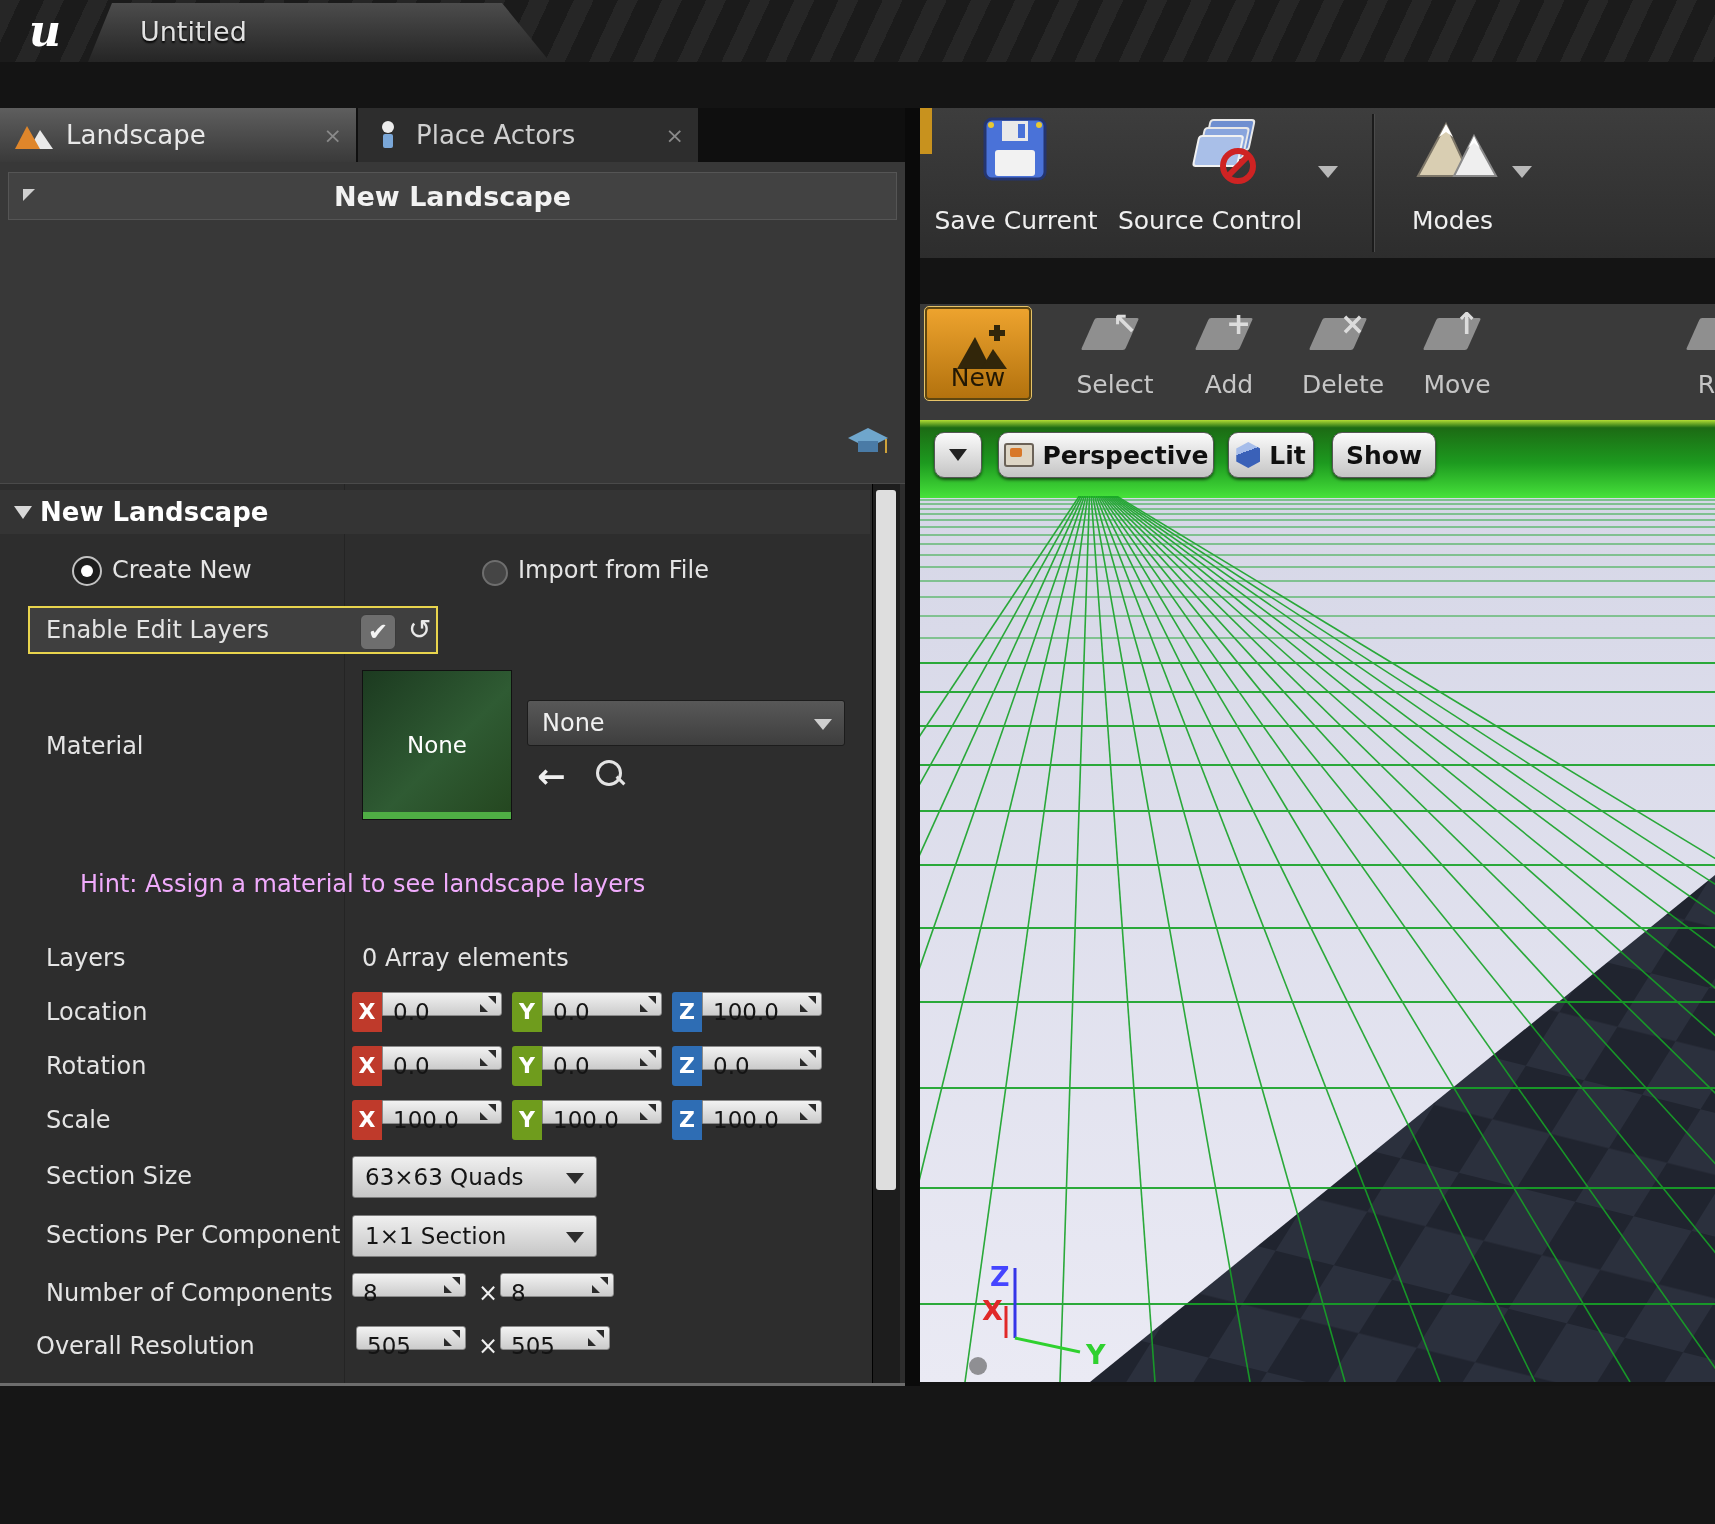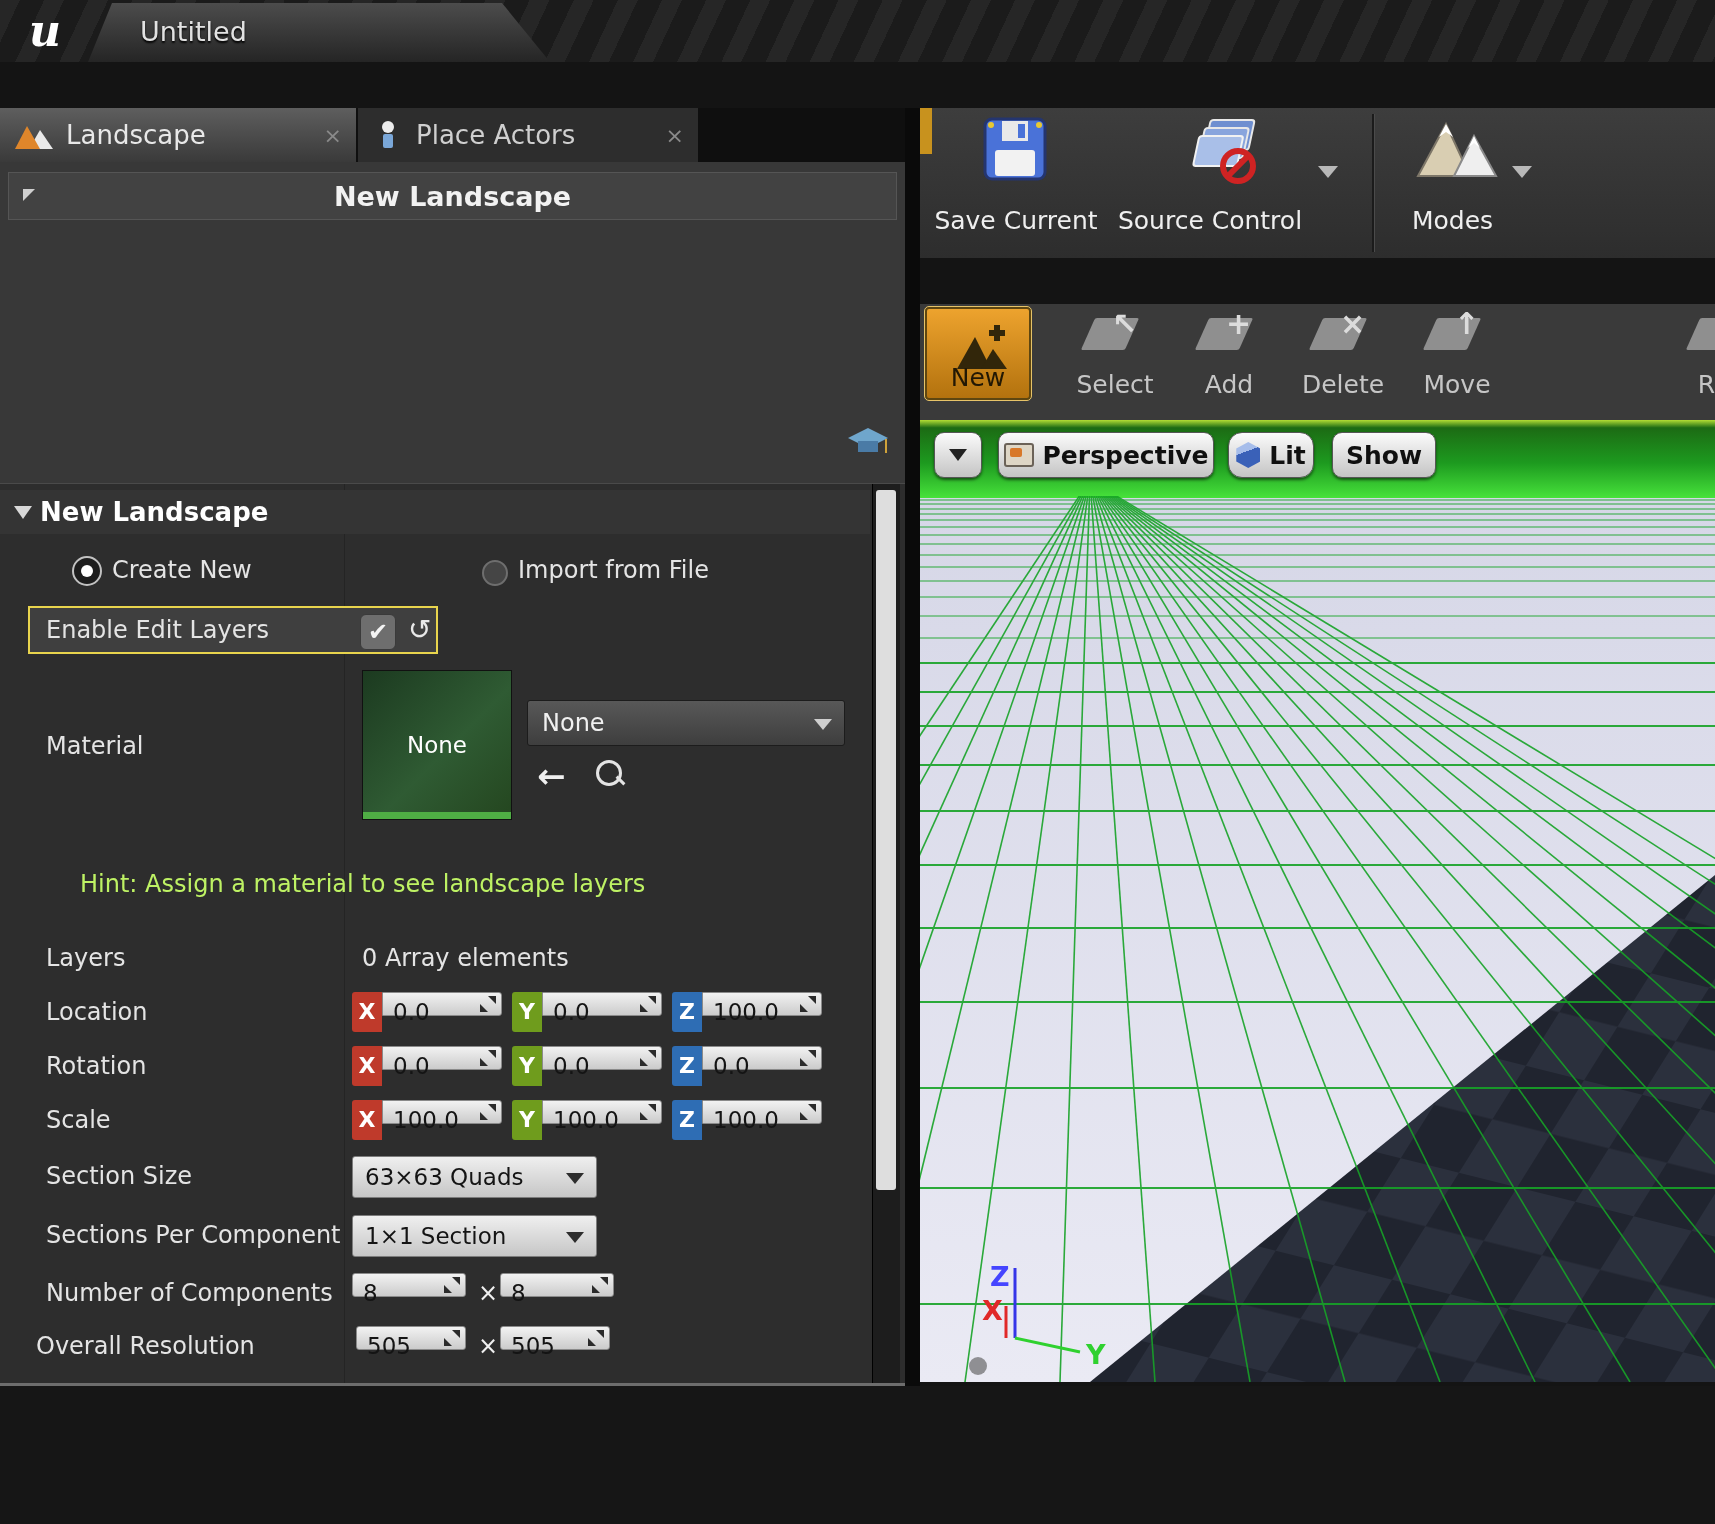--- a/index.html
+++ b/index.html
@@ -169,21 +169,21 @@
       <div class="mat-thumb">
         <span>None</span>
       </div>
       <div class="mat-ddl">
         <span>None</span>
         <span class="dd"></span>
       </div>
       <span class="backarrow">←</span>
       <span class="searchicon"></span>
 
-      <span class="plabel" style="left:80px;top:386px;color:#bef264;">Hint: Assign a material to see landscape layers</span>
+      <span class="plabel" style="left:80px;top:386px;color:#f0abfc;">Hint: Assign a material to see landscape layers</span>
 
       <span class="plabel" style="left:46px;top:460px;">Layers</span>
       <span class="plabel" style="left:362px;top:460px;">0 Array elements</span>
 
       <span class="plabel" style="left:46px;top:514px;">Location</span>
       <span class="chip" style="left:352px;top:508px;background:#bf3a2b;">X</span>
       <div class="nfield" style="left:382px;top:508px;width:120px;"><span>0.0</span><span class="spin"></span></div>
       <span class="chip" style="left:512px;top:508px;background:#6f9c1d;">Y</span>
       <div class="nfield" style="left:542px;top:508px;width:120px;"><span>0.0</span><span class="spin"></span></div>
       <span class="chip" style="left:672px;top:508px;background:#2e6db4;">Z</span>
@@ -405,21 +405,21 @@
     </svg>
 
     
     <div class="vbtn" style="left:14px;top:12px;width:48px;">
       <span class="caret"></span>
     </div>
     <div class="vbtn" style="left:78px;top:12px;width:216px;">
       <span class="persp-ico"></span>
       <span>Perspective</span>
     </div>
-    <div class="vbtn" style="left:308px;top:12px;width:86px;border-radius:14px;">
+    <div class="vbtn" style="left:308px;top:12px;width:86px;">
       <span class="lit-cube"></span>
       <span>Lit</span>
     </div>
     <div class="vbtn" style="left:412px;top:12px;width:104px;">
       <span>Show</span>
     </div>
   </div>
 
   <div class="abs below"></div>
 

